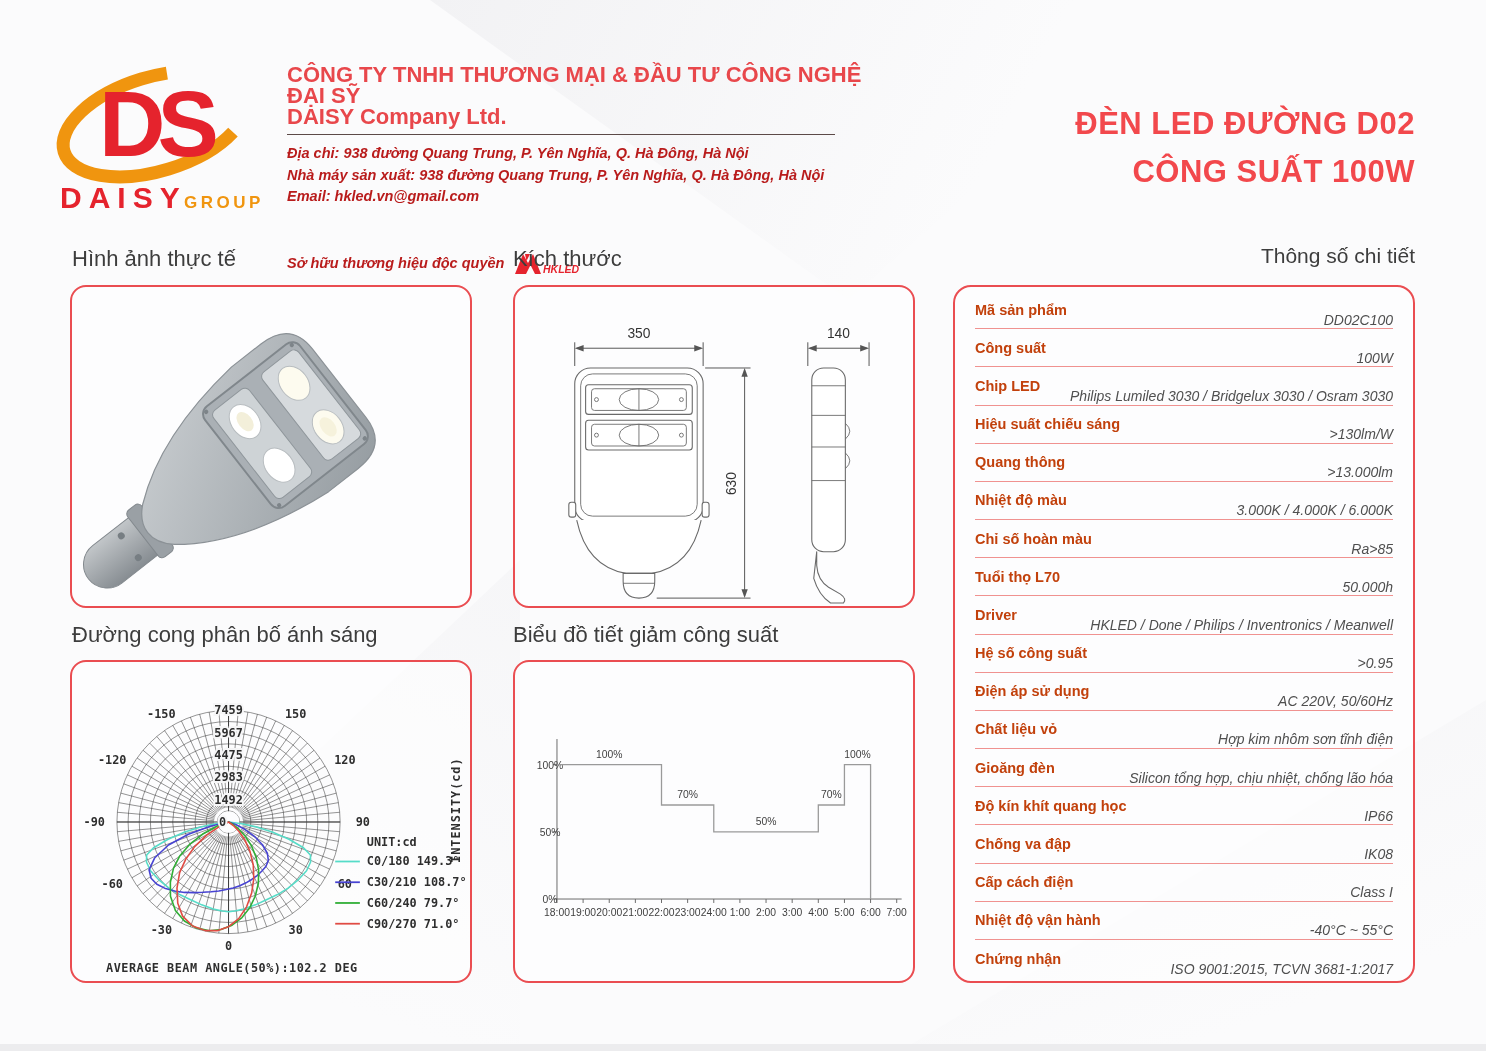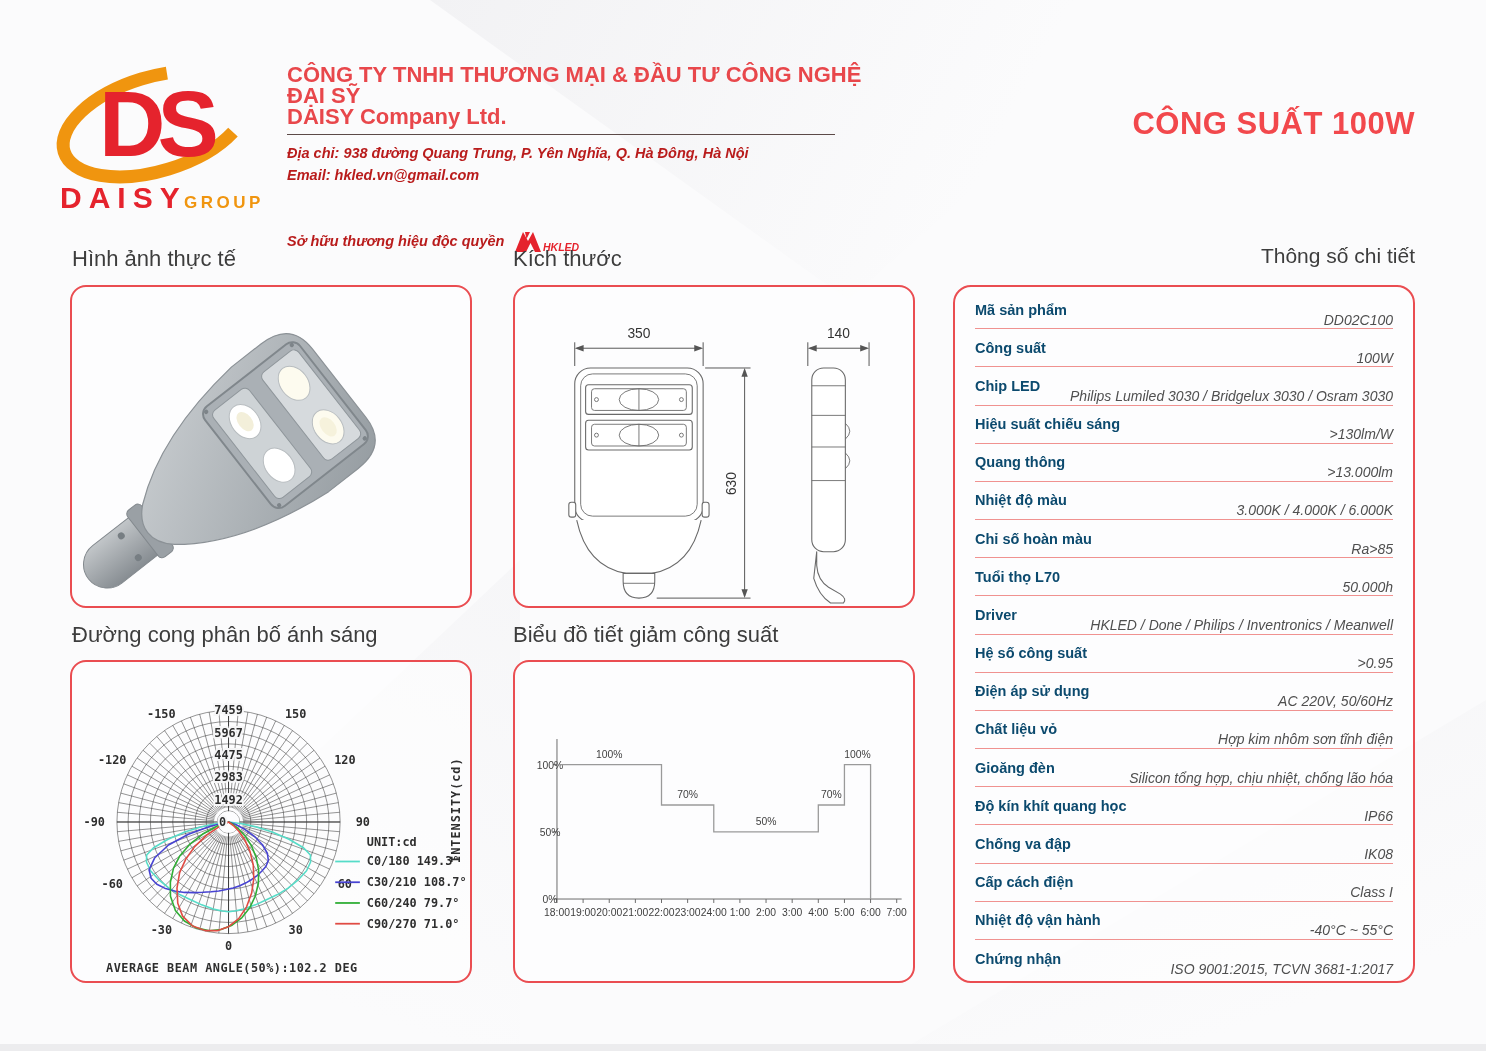--- a/index.html
+++ b/index.html
@@ -33,21 +33,21 @@
   
   .frame{position:absolute;border:2px solid #ea4d51;border-radius:16px;
          background:rgba(255,255,255,.55);box-sizing:border-box;}
 
   
   #spec-table{left:953px;top:285px;width:462px;height:698px;border-radius:18px;
               display:flex;flex-direction:column;padding:4px 0;}
   .spec-row{flex:1;display:flex;align-items:center;justify-content:space-between;
             margin:0 20px;border-bottom:1px solid #f09290;gap:10px;}
   .spec-row:last-child{border-bottom:none;}
-  .spec-label{font-weight:bold;font-size:14.5px;color:#0c4a6e;white-space:nowrap;}
+  .spec-label{font-weight:bold;font-size:14.5px;color:#c2410c;white-space:nowrap;}
   .spec-value{font-style:italic;font-size:14px;color:#4f4f4f;text-align:right;margin-top:20px;}
 
   svg{display:block;}
   .grid{fill:none;stroke:#3c3c3c;stroke-width:.55;}
   .axis{stroke:#3c3c3c;stroke-width:1;}
   .plbl{font-family:"DejaVu Sans Mono",monospace;font-size:12px;font-weight:bold;fill:#2e2e2e;}
   .halo{paint-order:stroke;stroke:#f6f6f7;stroke-width:4px;}
   .saxis{stroke:#6b6b6b;stroke-width:1;}
   .slbl{font-family:"Liberation Sans",sans-serif;font-size:10.5px;fill:#3f3f3f;text-anchor:middle;}
   .dline{fill:#ffffff;stroke:#6a6a6a;stroke-width:1.1;stroke-linejoin:round;}
@@ -71,32 +71,34 @@
   <text x="103" y="98" text-anchor="middle" font-family="Liberation Sans, sans-serif" font-size="92" font-weight="bold" fill="#e5232d" letter-spacing="-8">DS</text>
   <text x="8" y="150" font-family="Liberation Sans, sans-serif" font-size="30" font-weight="bold" fill="#e5232d" letter-spacing="7">DAISY</text>
   <text x="132" y="150" font-family="Liberation Sans, sans-serif" font-size="17" font-weight="bold" fill="#f0950f" letter-spacing="3.5">GROUP</text>
 </svg>
 
 <div id="company-block">
   <div class="co-name">CÔNG TY TNHH THƯƠNG MẠI &amp; ĐẦU TƯ CÔNG NGHỆ ĐẠI SỸ</div>
   <div class="co-name">DAISY Company Ltd.</div>
   <div id="co-divider"></div>
   <div class="co-line">Địa chỉ: 938 đường Quang Trung, P. Yên Nghĩa, Q. Hà Đông, Hà Nội</div>
+  <div class="co-line">Nhà máy sản xuất: 938 đường Quang Trung, P. Yên Nghĩa, Q. Hà Đông, Hà Nội</div>
   <div class="co-line">Email: hkled.vn@gmail.com</div>
   <div class="co-line" id="trademark-line">
     <span>Sở hữu thương hiệu độc quyền</span>
     <svg width="78" height="24" viewBox="0 0 78 24">
       <path d="M2,22 L10,2 L15,11 L20,2 L28,22 L22,22 L17.5,13 L13,22 Z" fill="#e5232d"></path>
       <path d="M12,2 L17,2 L13.5,9 Z" fill="#e5232d"></path>
       <text x="30" y="21" font-family="Liberation Sans, sans-serif" font-size="10.5" font-weight="bold" fill="#e5232d">HKLED</text>
     </svg>
   </div>
 </div>
 
 <div id="product-title">
+  <div>ĐÈN LED ĐƯỜNG D02</div>
   <div>CÔNG SUẤT 100W</div>
 </div>
 
 <div class="sec-h" style="left:72px;top:246px;">Hình ảnh thực tế</div>
 <div class="sec-h" style="left:513px;top:246px;">Kích thước</div>
 <div class="sec-h" style="right:71px;top:244px;font-size:21px;">Thông số chi tiết</div>
 <div class="sec-h" style="left:72px;top:622px;">Đường cong phân bố ánh sáng</div>
 <div class="sec-h" style="left:513px;top:622px;">Biểu đồ tiết giảm công suất</div>
 
 <div class="frame" style="left:70px;top:285px;width:402px;height:323px;">

